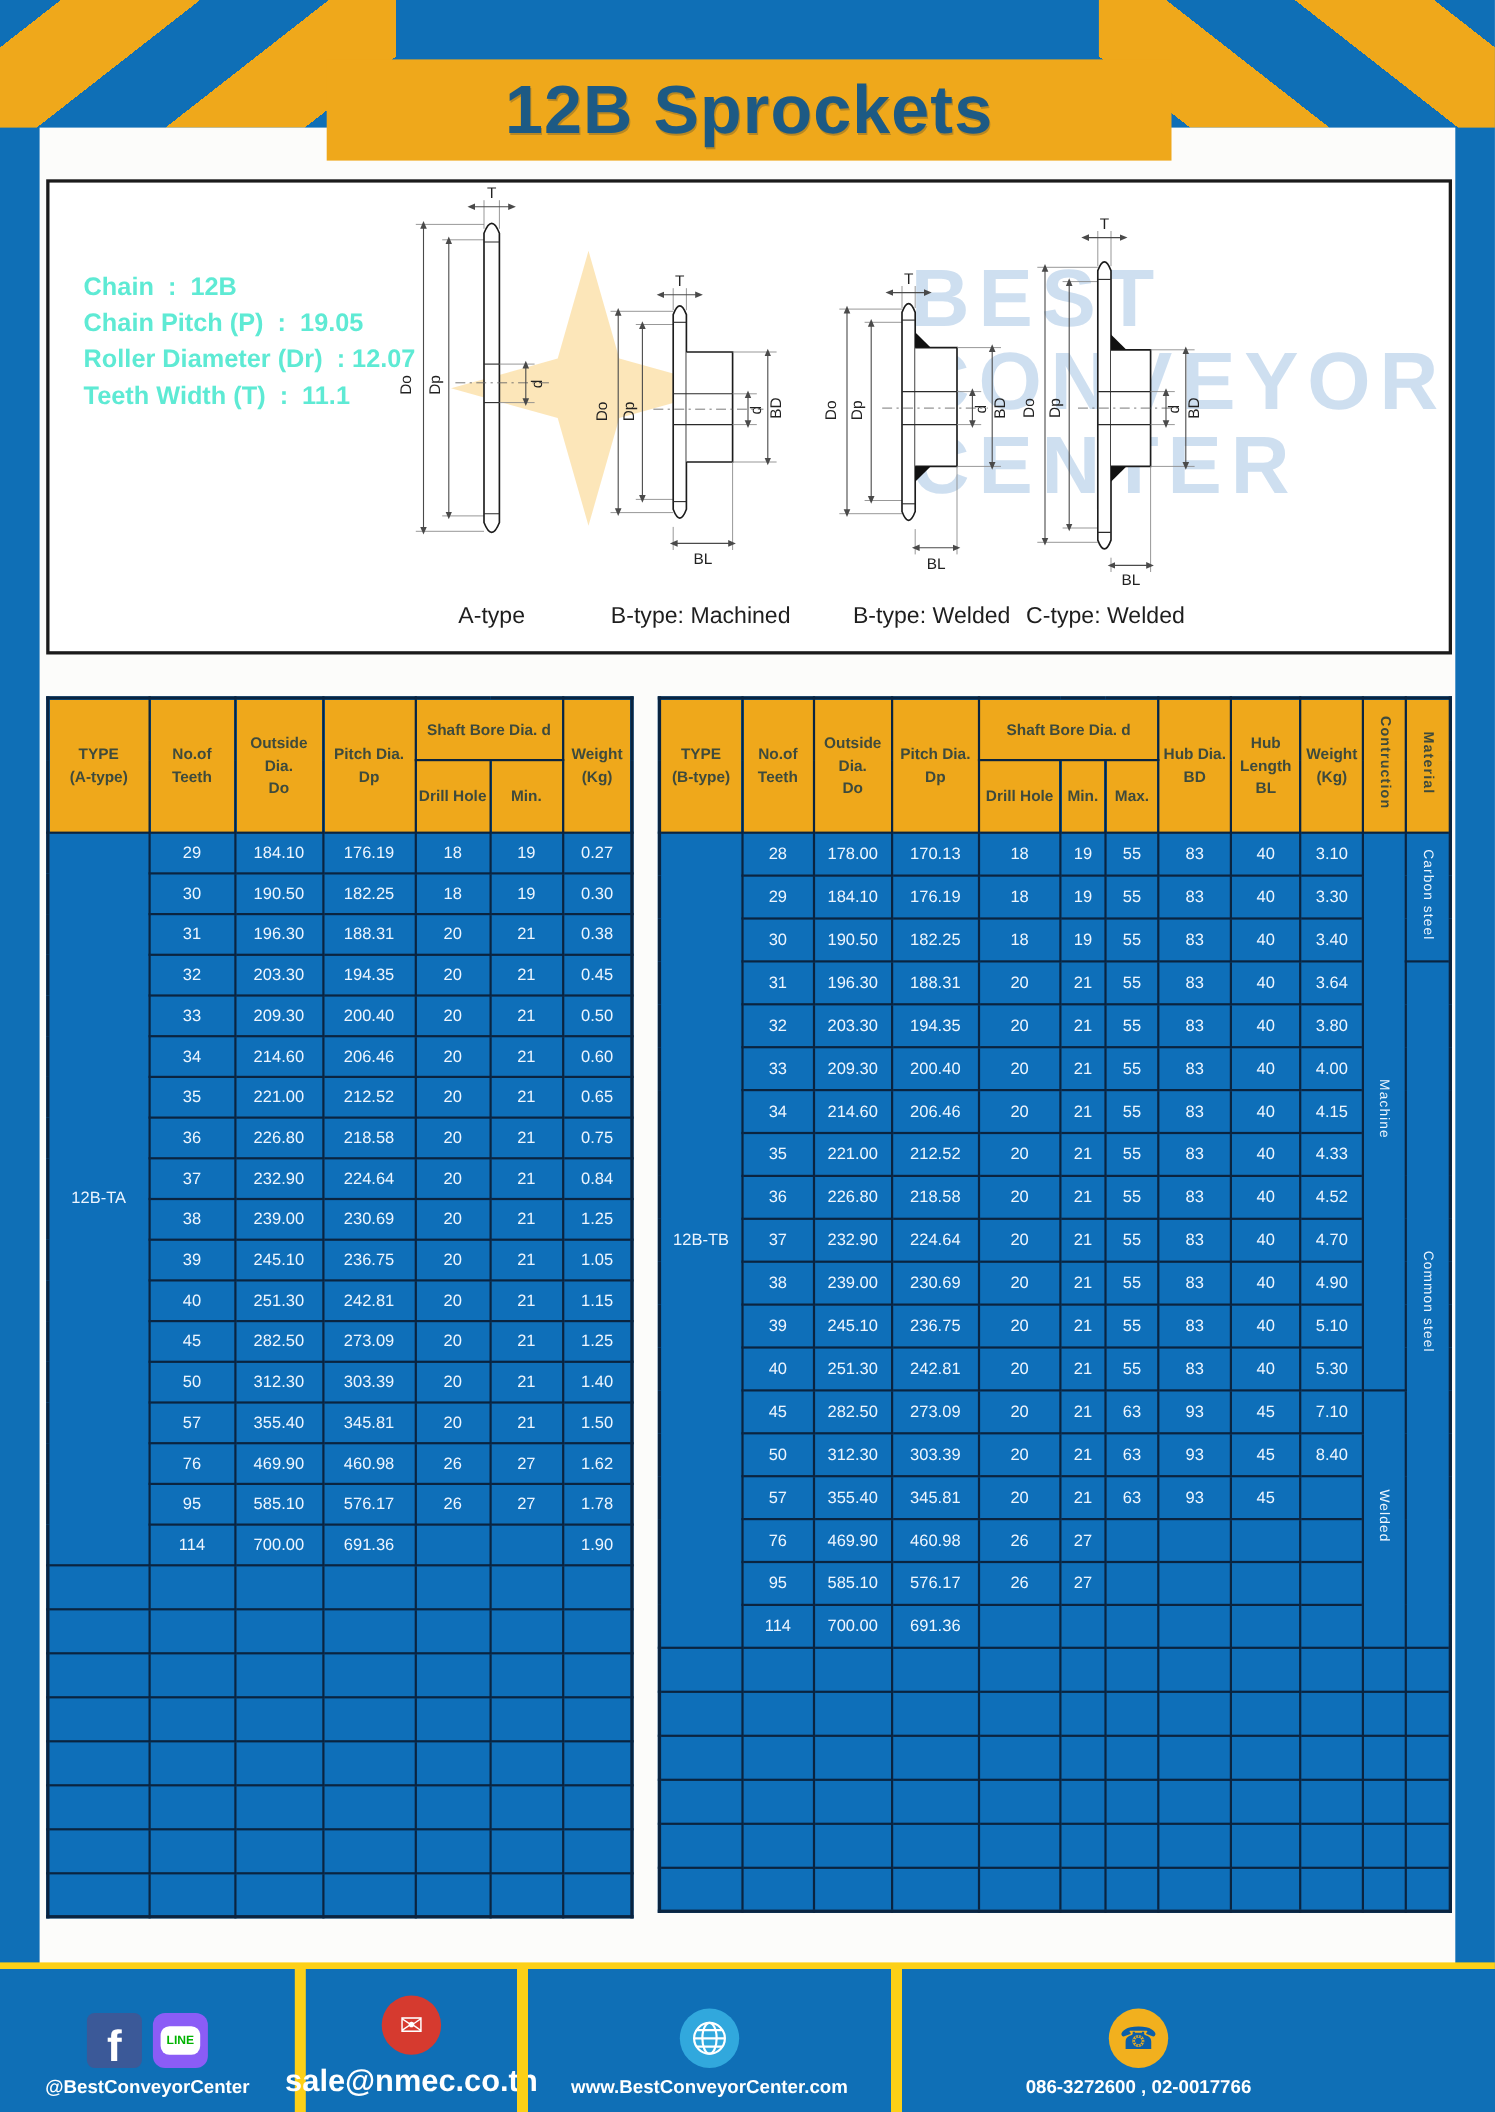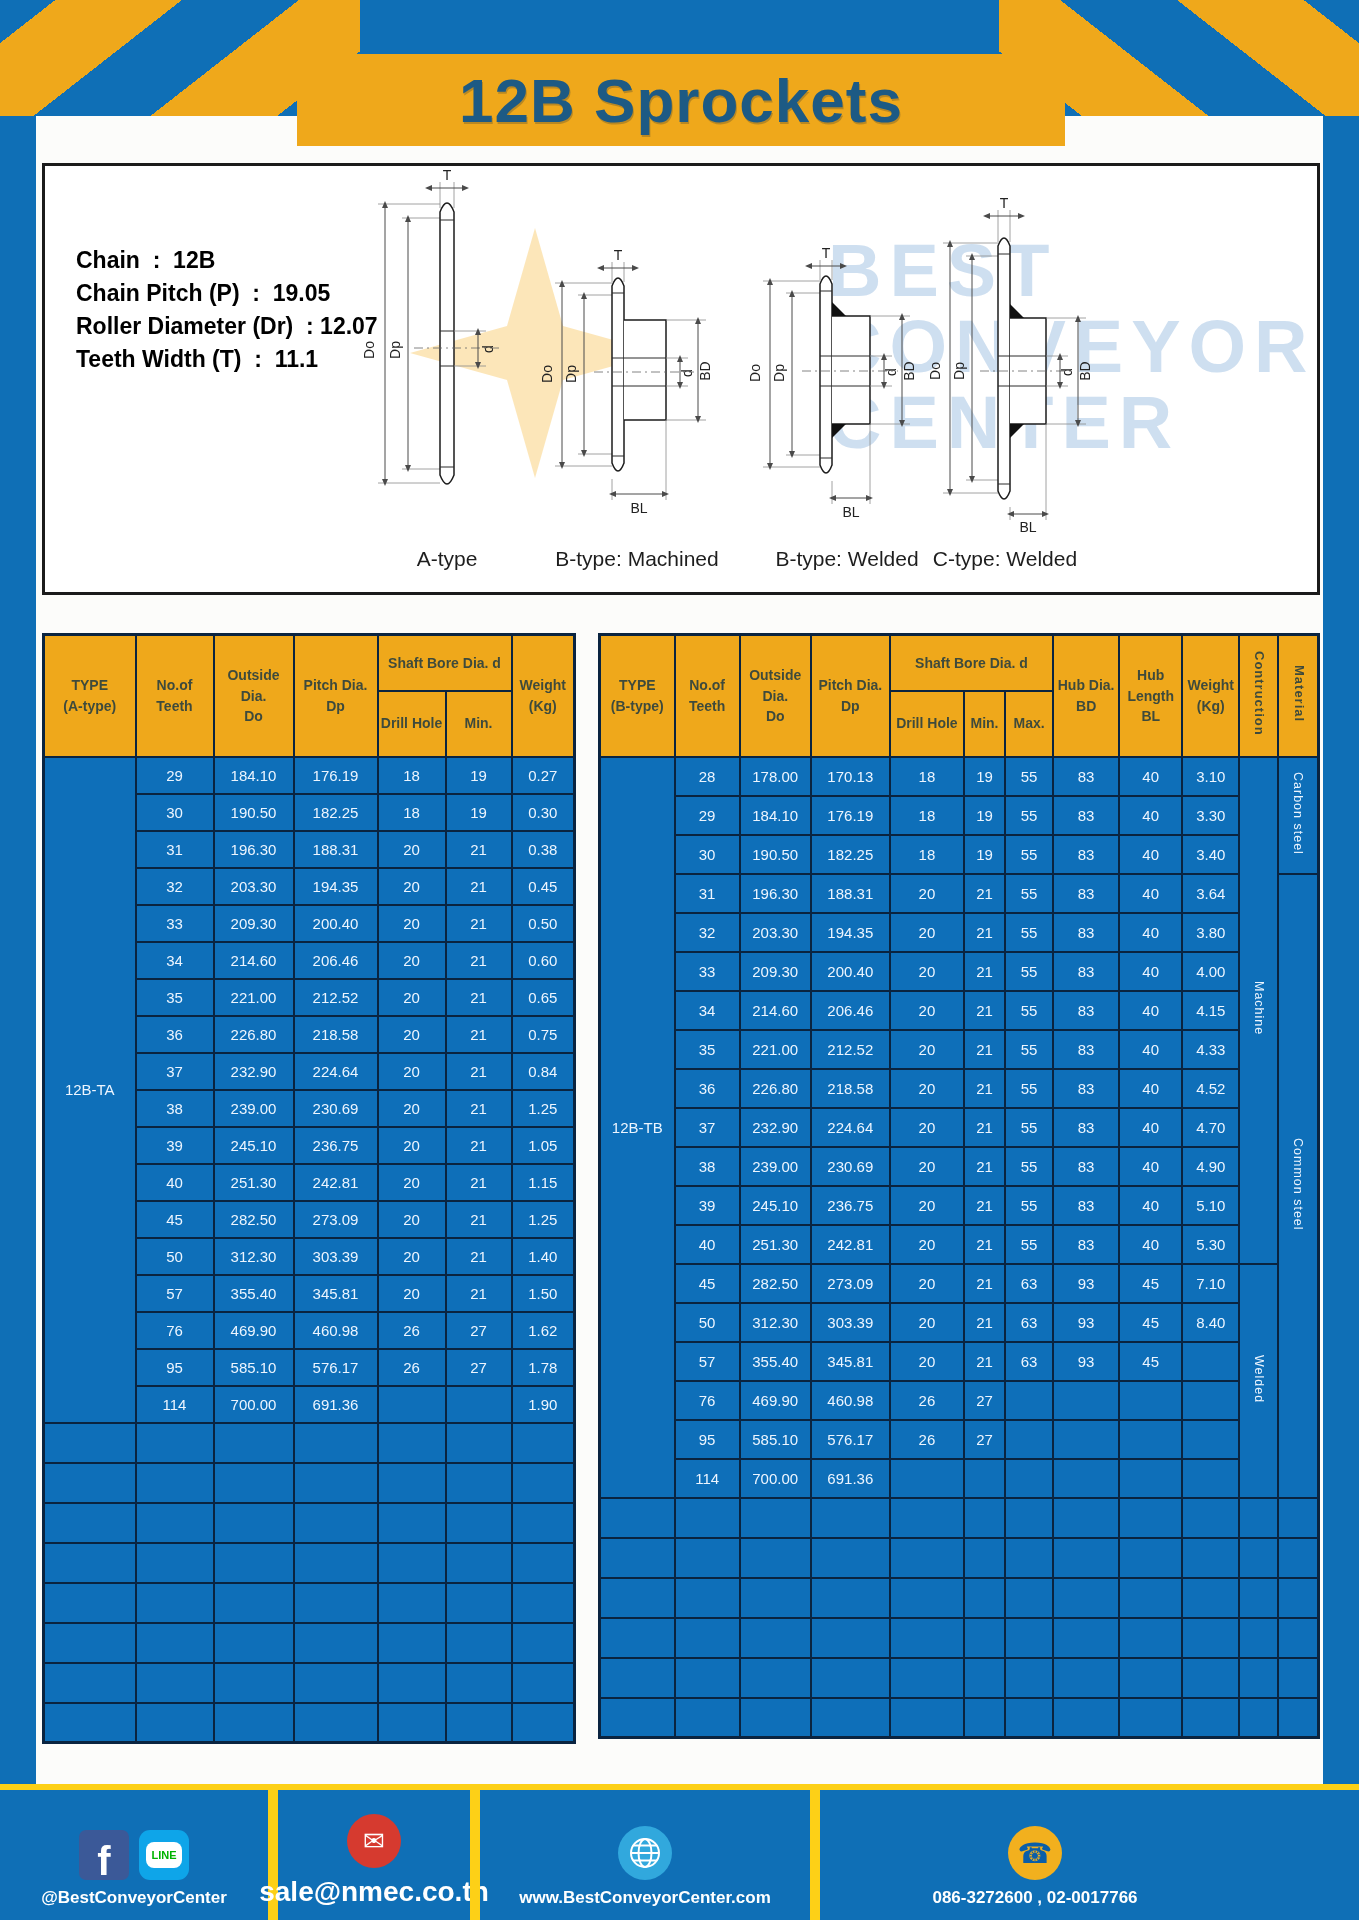--- a/index.html
+++ b/index.html
@@ -13,21 +13,21 @@
   #sheet{position:absolute;left:36px;top:116px;width:1287px;height:1671px;background:#fcfcfa;}
   
   #banner{position:absolute;left:297px;top:54px;width:768px;height:92px;background:var(--yellow,#efa81b);
     display:flex;align-items:center;justify-content:center;z-index:3;}
   #banner h1{margin:0;font-size:62px;font-weight:800;color:var(--titlecol,#1d5a84);
     letter-spacing:1px;text-shadow:1px 2px 0 rgba(20,40,60,.25);}
   
   #diagram-box{position:absolute;left:42px;top:163px;width:1278px;height:432px;background:#ffffff;
     border:3px solid #1b1b1b;box-sizing:border-box;z-index:2;}
   #spec-block{position:absolute;left:76px;top:244px;z-index:4;}
-  #spec-block div{font-size:23px;font-weight:700;color:#000000;line-height:33px;white-space:pre;}
+  #spec-block div{font-size:23px;font-weight:700;color:#5eead4;line-height:33px;white-space:pre;}
   #diagram-svg{position:absolute;left:350px;top:168px;z-index:3;}
   .part{stroke:#1c1c1c;stroke-width:1.5;fill:#ffffff;}
   .weld{fill:#111111;stroke:none;}
   .thin{stroke:#2a2a2a;stroke-width:1;}
   .ext{stroke:#8a8a8a;stroke-width:.8;}
   .dim{stroke:#4a4a4a;stroke-width:1;marker-start:url(#ar);marker-end:url(#ar);}
   .cl{stroke:#666;stroke-width:.8;stroke-dasharray:9 4 2 4;}
   .dtext{font-size:14px;fill:#222;text-anchor:middle;}
   .dlabel{font-size:21px;fill:#1e1e1e;text-anchor:middle;}
   .wm{font-size:74px;font-weight:800;fill:rgba(146,184,221,.45);letter-spacing:8px;}
@@ -53,21 +53,21 @@
   #footer-line{position:absolute;left:0;top:1784px;width:1359px;height:6px;background:var(--fyellow,#fdd017);z-index:5;}
   #footer{position:absolute;left:0;top:1790px;width:1359px;height:130px;background:var(--blue,#0f6fb6);
     display:flex;align-items:stretch;z-index:5;}
   .fsec{display:flex;flex-direction:column;align-items:center;justify-content:flex-end;
     padding-bottom:12px;gap:8px;box-sizing:border-box;}
   .fbar{width:10px;background:var(--fyellow,#fdd017);}
   .ficons{display:flex;gap:10px;align-items:center;}
   .flabel{color:#ffffff;font-weight:700;font-size:17px;white-space:nowrap;}
   .icon-fb{width:50px;height:50px;background:#3b5998;border-radius:7px;color:#fff;
     font-size:40px;font-weight:700;display:flex;align-items:flex-end;justify-content:center;line-height:.95;}
-  .icon-line{width:50px;height:50px;background:#0ea5e9;border-radius:11px;display:flex;align-items:center;justify-content:center;}
+  .icon-line{width:50px;height:50px;background:#8b5cf6;border-radius:11px;display:flex;align-items:center;justify-content:center;}
   .icon-line span{background:#fff;border-radius:8px;padding:7px 5px;color:#00b300;font-size:11px;font-weight:800;}
   .circle{width:54px;height:54px;border-radius:50%;display:flex;align-items:center;justify-content:center;}
   .icon-mail{background:#d63a2f;color:#fff;font-size:26px;}
   .icon-globe{background:#31a8dd;}
   .icon-phone{background:#f2b01e;color:#0b5ea8;font-size:28px;}
 </style>
 </head>
 <body>
 
 <div id="poster" style="--blue: #0f6fb6; --yellow: #efa81b; --cellblue: #0e6fb9; --grid: #0a2440; --fyellow: #fdd017; --titlecol: #1d5a84;">

